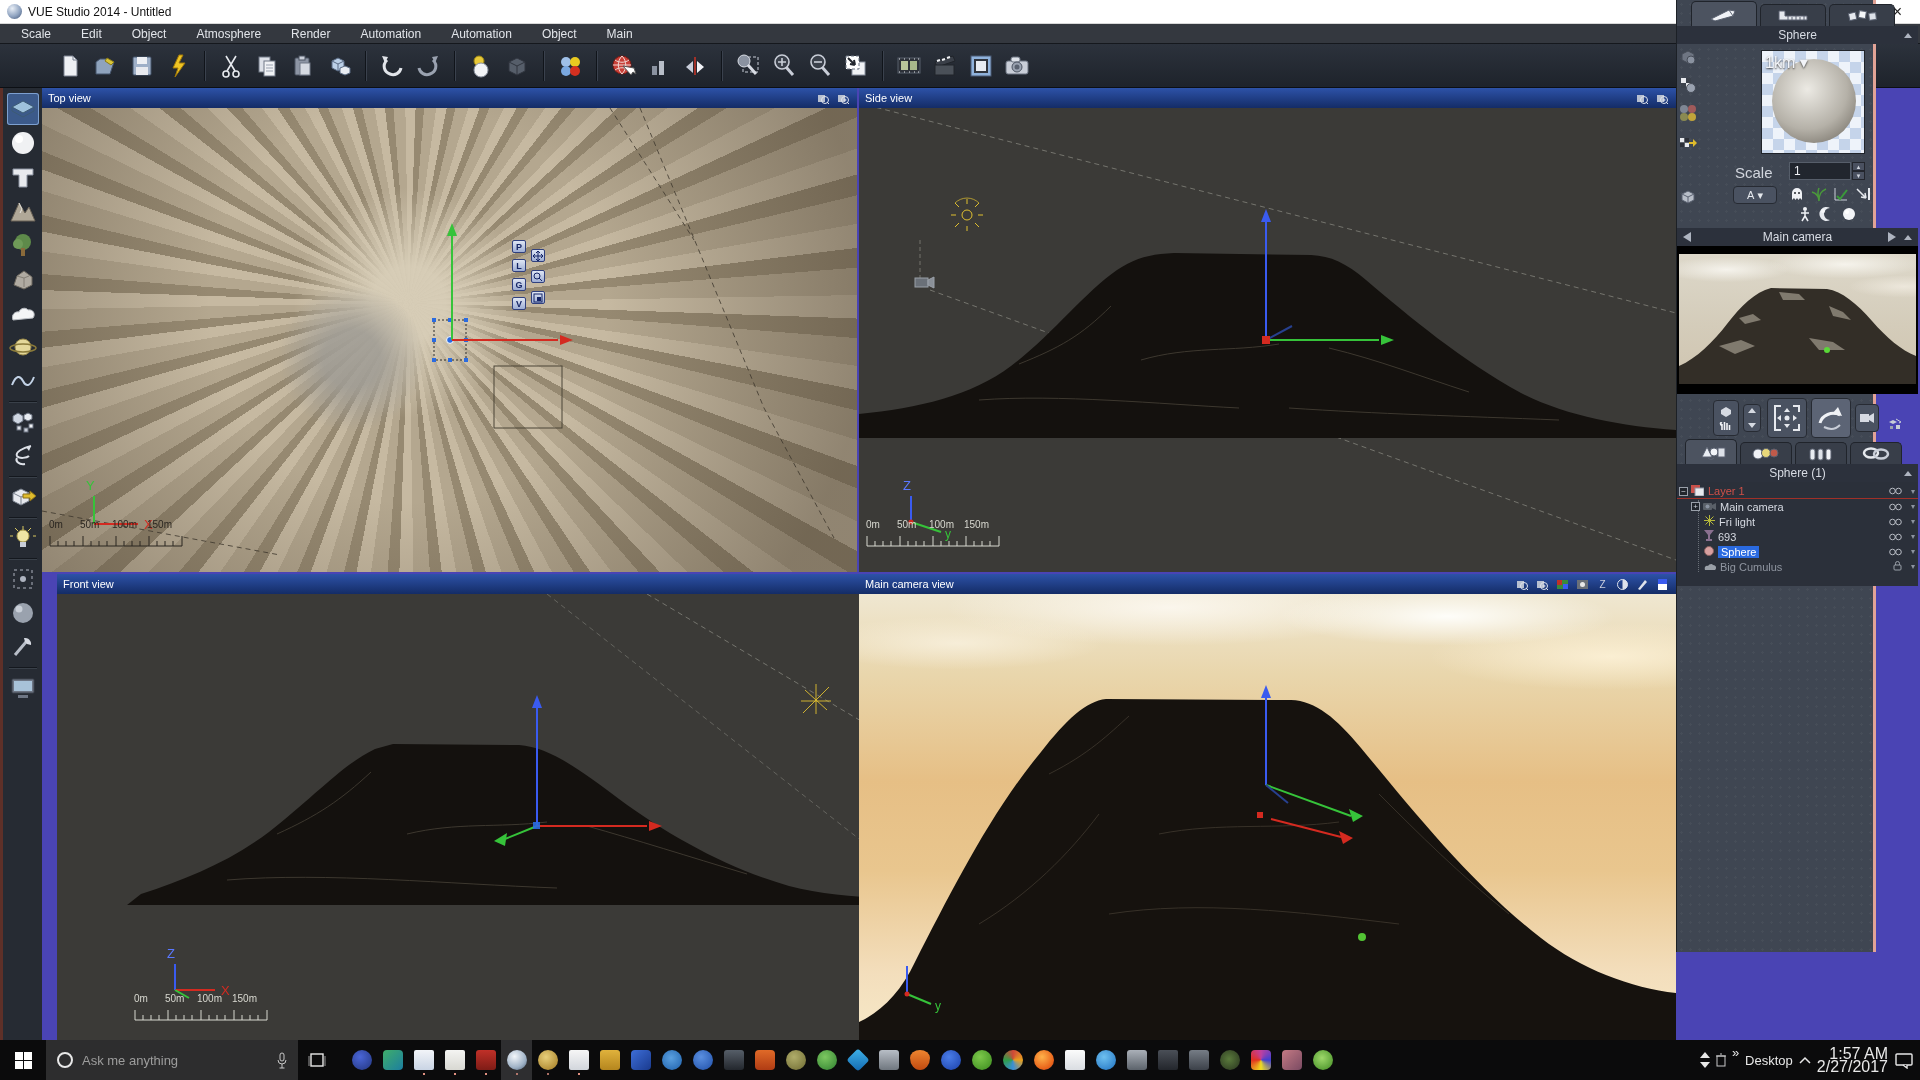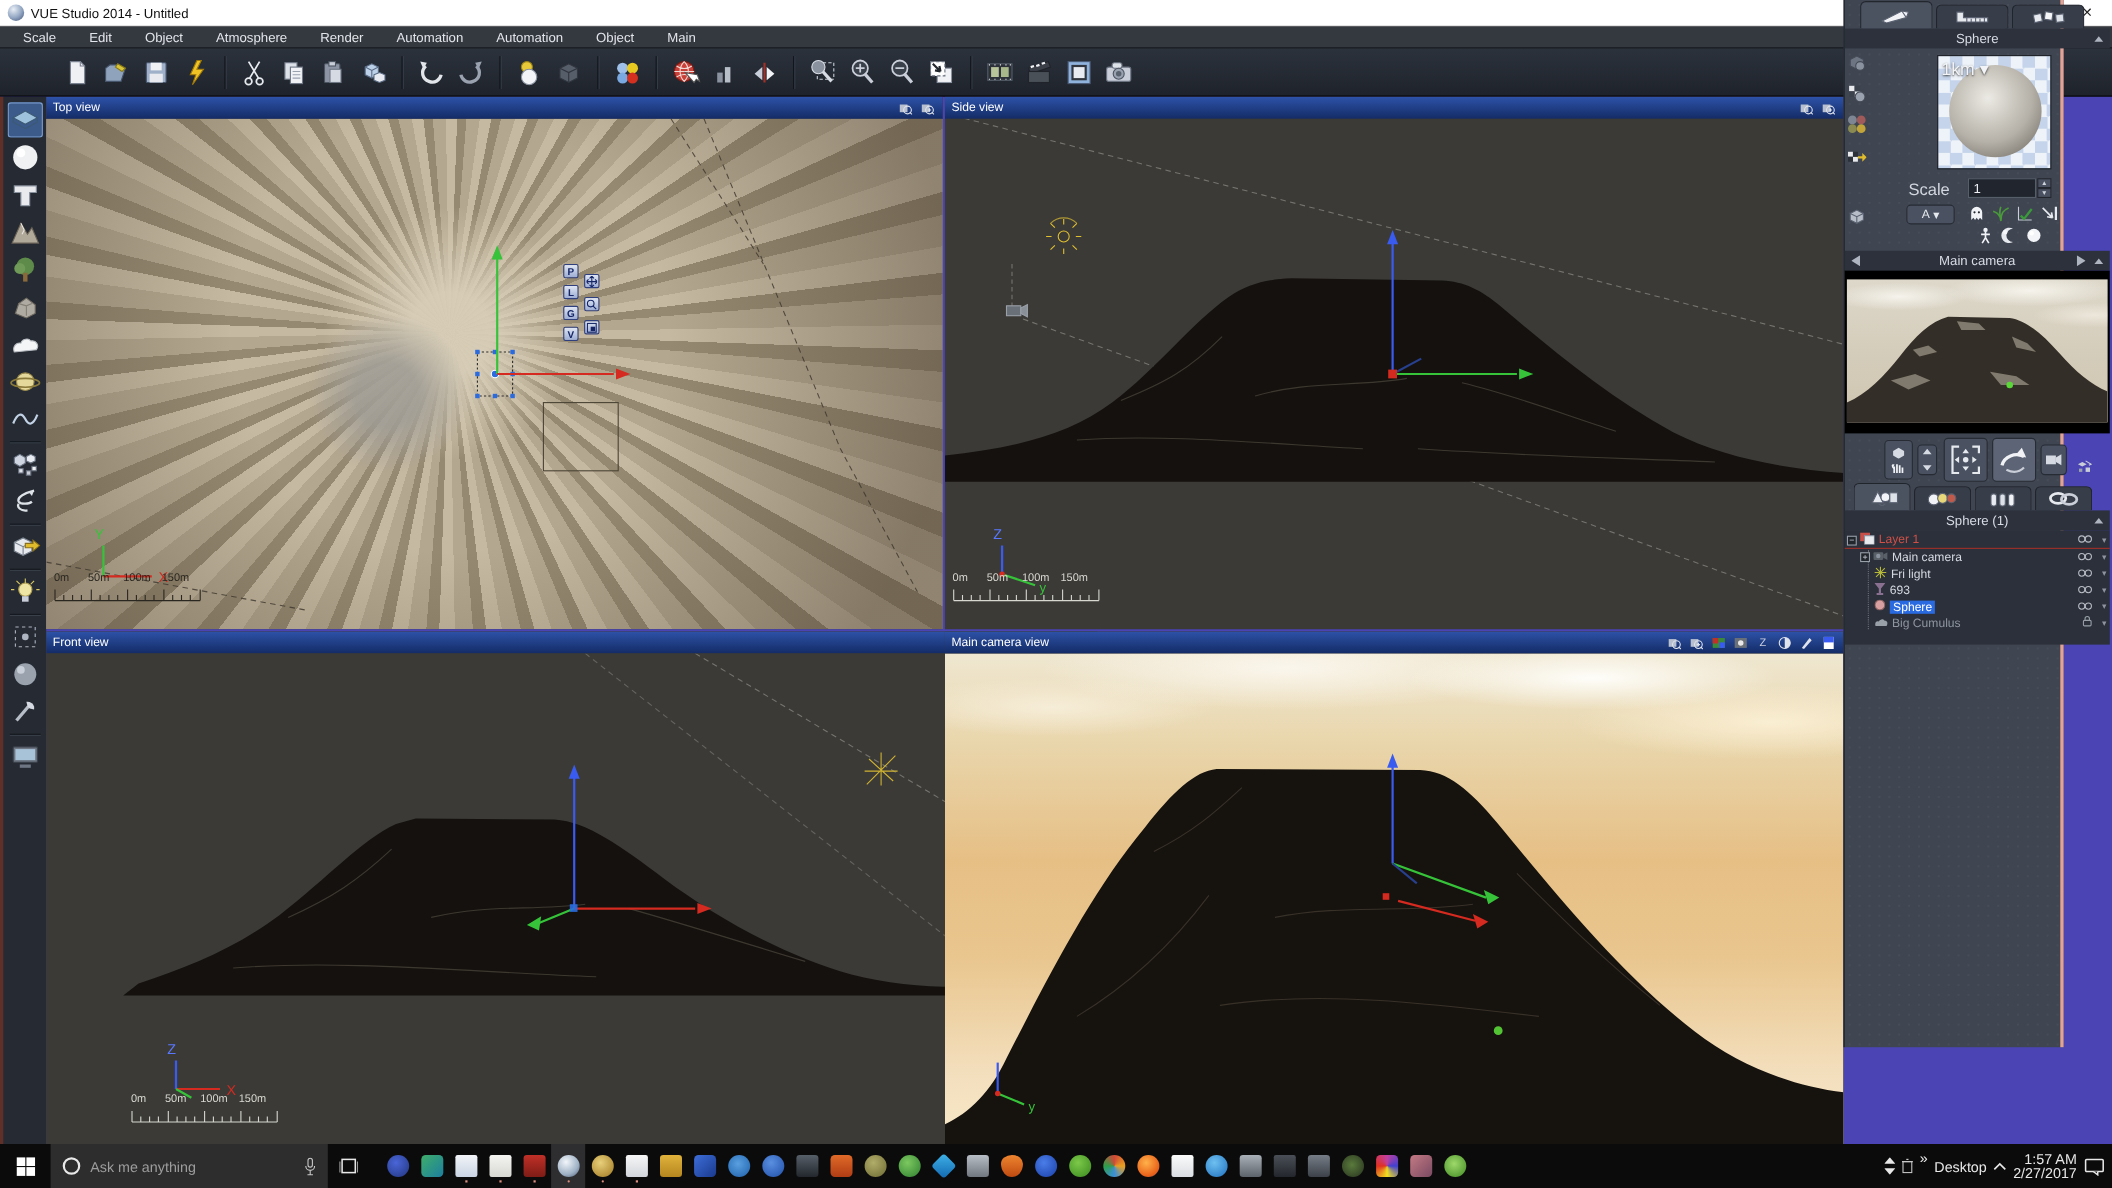--- a/index.html
+++ b/index.html
@@ -42,21 +42,21 @@
 
   
   .viewport{position:absolute;overflow:hidden;background:#3b3a37}
   .vp-header{height:20px;background:linear-gradient(#2d52a8,#142c66);display:flex;
     align-items:center;padding:0 6px;color:#fff;font-size:11px}
   .vp-hicons{margin-left:auto;display:flex;gap:5px;align-items:center}
   .vph{width:15px;height:15px;display:flex;align-items:center;justify-content:center;color:#c9cede;font-size:10px}
   .vp-canvas{position:relative;width:100%;height:calc(100% - 20px);overflow:hidden}
   .vp-top{left:42px;top:0;width:815px;height:484px}
   .vp-side{left:859px;top:0;width:817px;height:484px}
-  .vp-front{left:42px;top:486px;width:955px;height:466px}
+  .vp-front{left:57px;top:486px;width:955px;height:466px}
   .vp-cam{left:859px;top:486px;width:817px;height:466px}
 
   #top-terrain{position:absolute;inset:0;
     background:
       radial-gradient(circle at 38% 54%, rgba(158,155,148,.85) 0 5%, rgba(158,155,148,0) 13%),
       radial-gradient(circle at 45% 42%, rgba(216,206,184,.95) 0 7%, rgba(216,206,184,0) 22%),
       radial-gradient(circle at 45% 42%, rgba(0,0,0,0) 38%, rgba(58,48,36,.38) 88%),
       repeating-conic-gradient(from 8deg at 45% 42%, #c6b9a1 0deg 3deg, #968971 3deg 5.5deg, #b4a78f 5.5deg 9deg),
       #b0a48c}
   .cam-sky{position:absolute;inset:0;
@@ -99,21 +99,21 @@
   
   #taskbar{position:absolute;left:0;top:1040px;width:1920px;height:40px;background:#0b0b0c;
     display:flex;align-items:stretch;color:#e8e8e8}
   #start-btn{width:46px;display:flex;align-items:center;justify-content:center}
   #search-box{width:252px;background:#2d2d2e;display:flex;align-items:center;padding:0 10px;gap:8px}
   #search-text{color:#9d9d9d;font-size:13px;flex:1}
   #taskview{width:38px;display:flex;align-items:center;justify-content:center}
   .tb-app{width:31px;display:flex;align-items:center;justify-content:center}
   .tb-glyph{width:20px;height:20px;display:block}
   #tray{margin-left:auto;display:flex;align-items:center;gap:6px;padding-right:6px}
-  #clock{text-align:right;font-size:13px;line-height:13px}
+  #clock{text-align:right;font-size:16px;line-height:13px}
   .trayglyph{color:#e8e8e8;font-size:11px}
 </style>
 </head>
 <body>
 
 <div id="titlebar">
   <div id="app-icon"></div>
   <div id="title-text">VUE Studio 2014 - Untitled</div>
   <div id="win-controls">
     <div class="winbtn">–</div>

